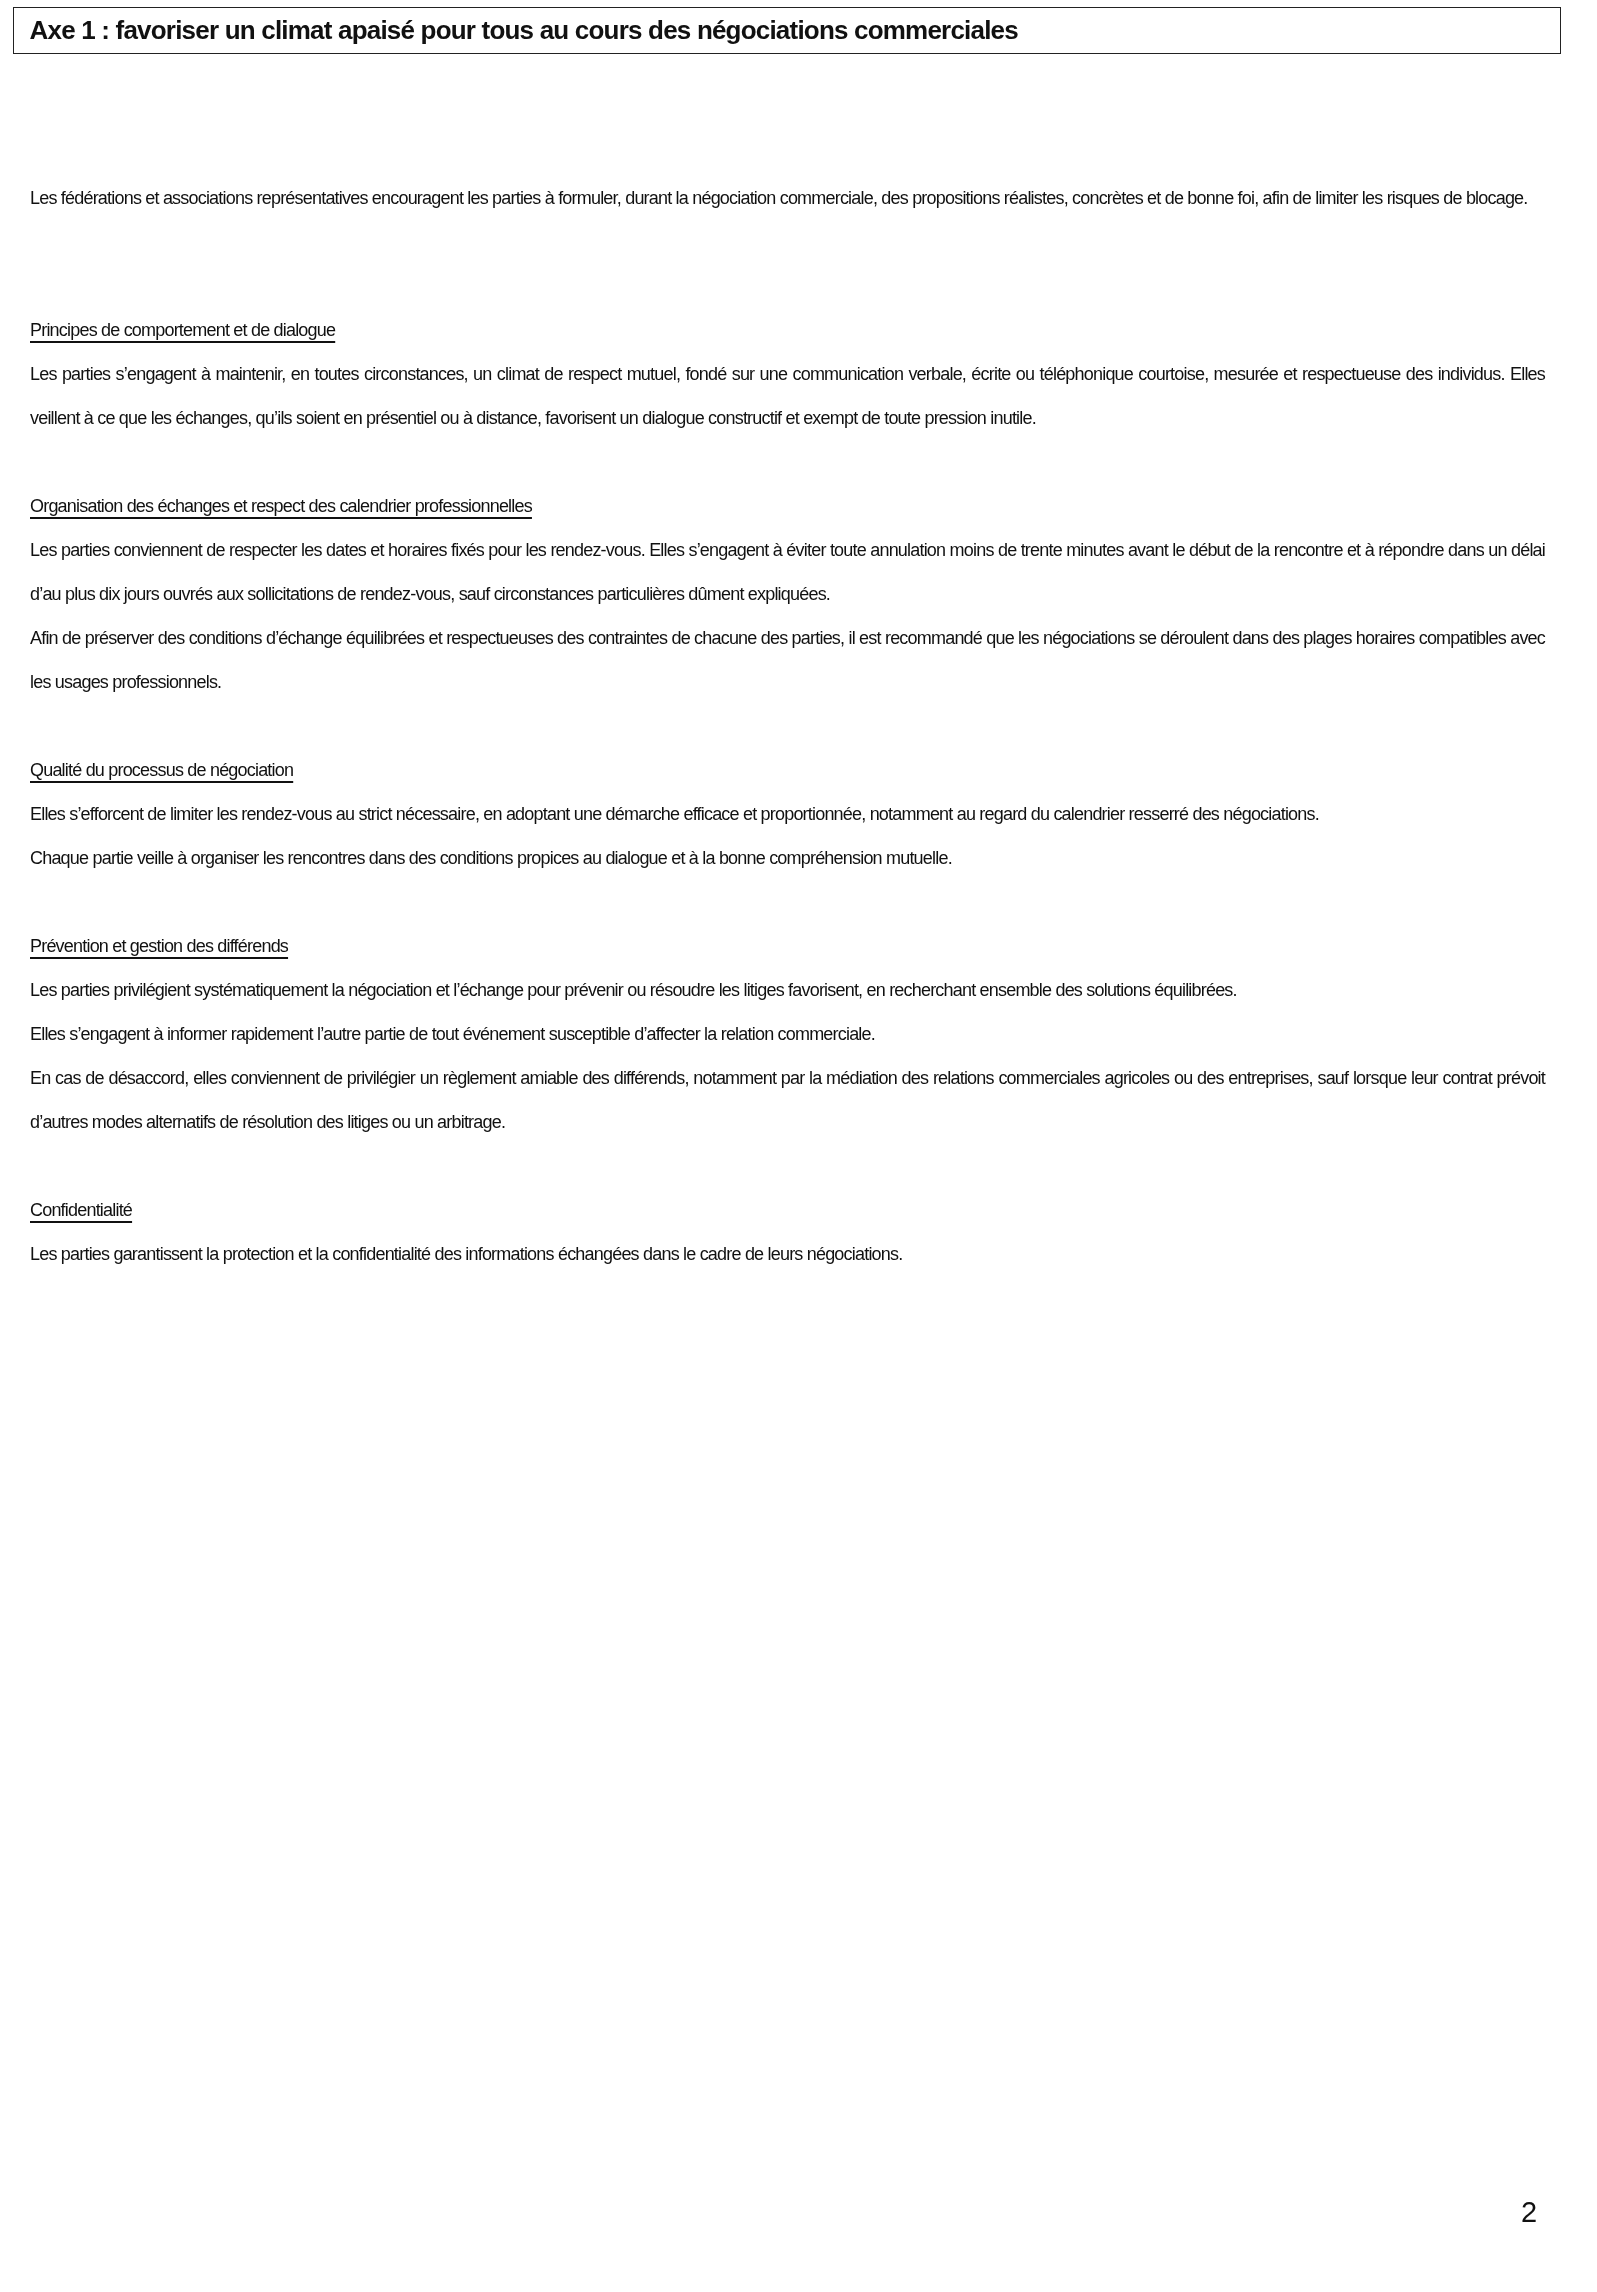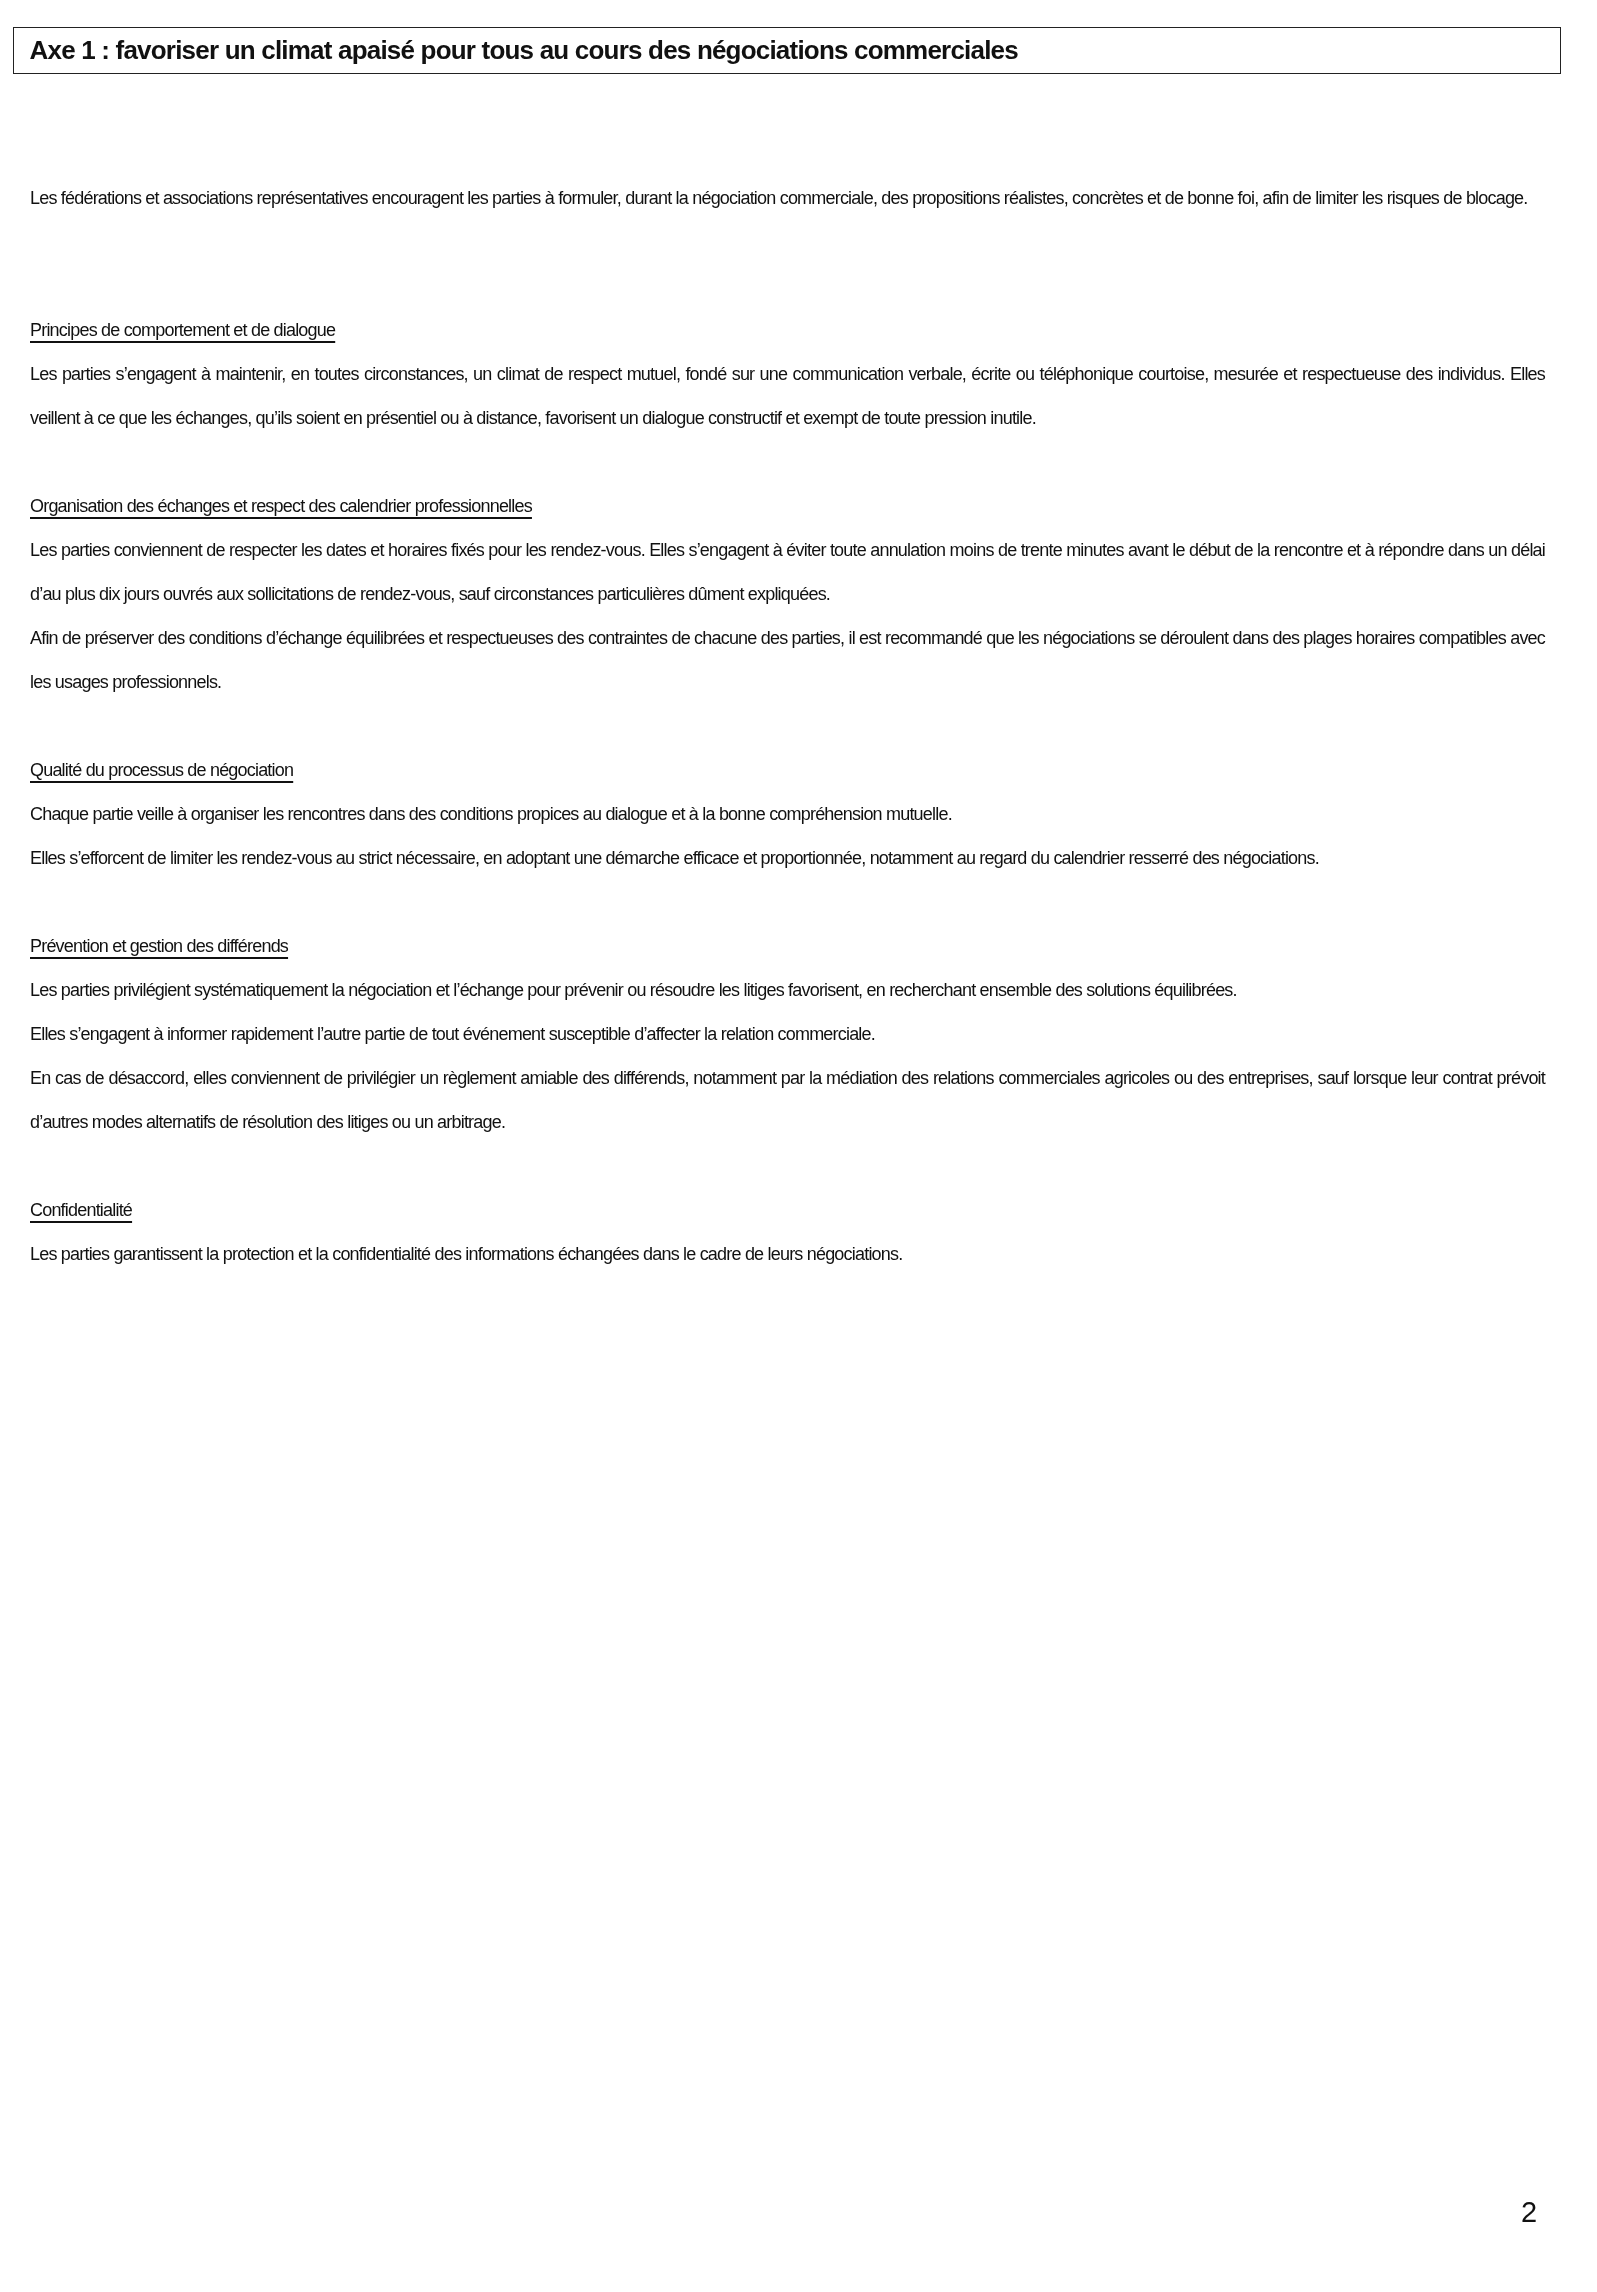--- a/index.html
+++ b/index.html
@@ -3,21 +3,21 @@
 <meta charset="utf-8">
 <style>
   html, body { margin: 0; padding: 0; background: #ffffff; }
   body {
     width: 1598px; height: 2293px; position: relative; overflow: hidden;
     font-family: "Liberation Sans", sans-serif; color: #111111;
   }
   .header-box {
     position: absolute; left: 12.5px; top: 7.2px; width: 1548px; height: 47px;
     border: 1.8px solid #222222; box-sizing: border-box;
-    display: flex; align-items: center; padding-left: 16px; margin-top: 20px;
+    display: flex; align-items: center; padding-left: 16px;
   }
   .header-title {
     font-weight: bold; font-size: 26px; letter-spacing: -0.8px; white-space: nowrap;
   }
   .page-content {
     position: absolute; left: 30px; width: 1515px; top: 132px;
     font-size: 18px; line-height: 44px; letter-spacing: -0.8px; margin-top: 44px;
   }
   .para { margin: 0; text-align: justify; text-align-last: left; }
   .gap { height: 44px; }
@@ -46,22 +46,22 @@
 
   <section>
     <p class="section-heading">Organisation des échanges et respect des calendrier professionnelles</p>
     <p class="para">Les parties conviennent de respecter les dates et horaires fixés pour les rendez-vous. Elles s’engagent à éviter toute annulation moins de trente minutes avant le début de la rencontre et à répondre dans un délai d’au plus dix jours ouvrés aux sollicitations de rendez-vous, sauf circonstances particulières dûment expliquées.</p>
     <p class="para">Afin de préserver des conditions d’échange équilibrées et respectueuses des contraintes de chacune des parties, il est recommandé que les négociations se déroulent dans des plages horaires compatibles avec les usages professionnels.</p>
   </section>
   <div class="gap"></div>
 
   <section>
     <p class="section-heading">Qualité du processus de négociation</p>
+    <p class="para">Elles s’efforcent de limiter les rendez-vous au strict nécessaire, en adoptant une démarche efficace et proportionnée, notamment au regard du calendrier resserré des négociations.</p>
     <p class="para">Chaque partie veille à organiser les rencontres dans des conditions propices au dialogue et à la bonne compréhension mutuelle.</p>
-    <p class="para">Elles s’efforcent de limiter les rendez-vous au strict nécessaire, en adoptant une démarche efficace et proportionnée, notamment au regard du calendrier resserré des négociations.</p>
   </section>
   <div class="gap"></div>
 
   <section>
     <p class="section-heading">Prévention et gestion des différends</p>
     <p class="para">Les parties privilégient systématiquement la négociation et l’échange pour prévenir ou résoudre les litiges favorisent, en recherchant ensemble des solutions équilibrées.</p>
     <p class="para">Elles s’engagent à informer rapidement l’autre partie de tout événement susceptible d’affecter la relation commerciale.</p>
     <p class="para">En cas de désaccord, elles conviennent de privilégier un règlement amiable des différends, notamment par la médiation des relations commerciales agricoles ou des entreprises, sauf lorsque leur contrat prévoit d’autres modes alternatifs de résolution des litiges ou un arbitrage.</p>
   </section>
   <div class="gap"></div>

